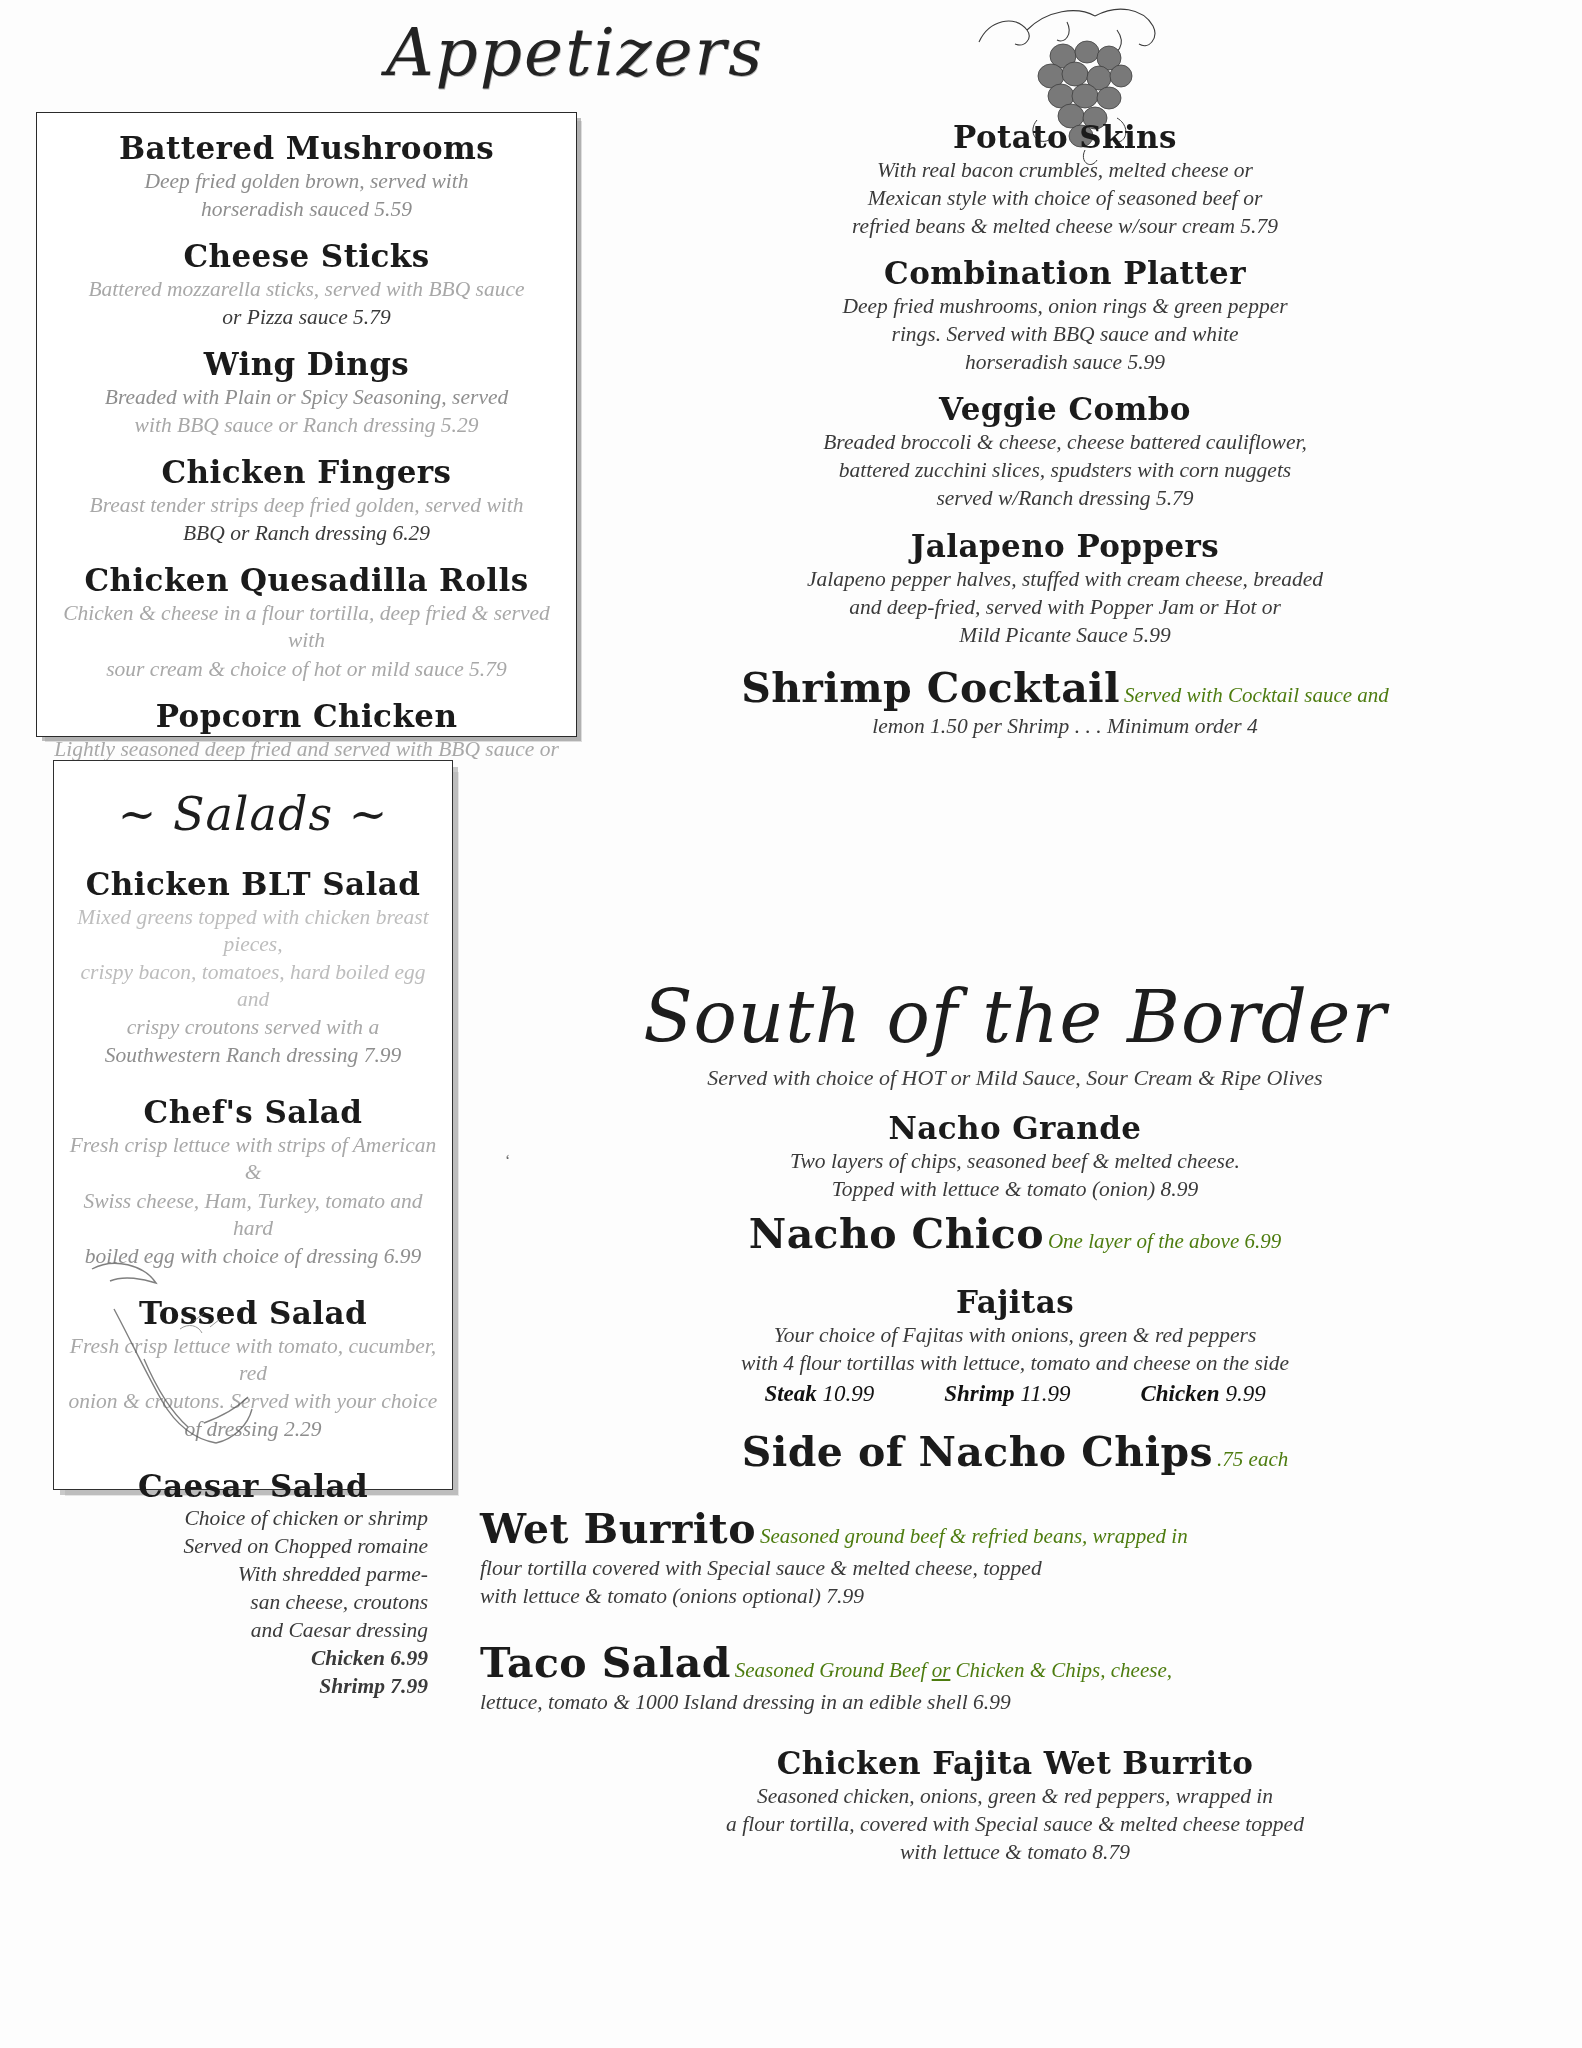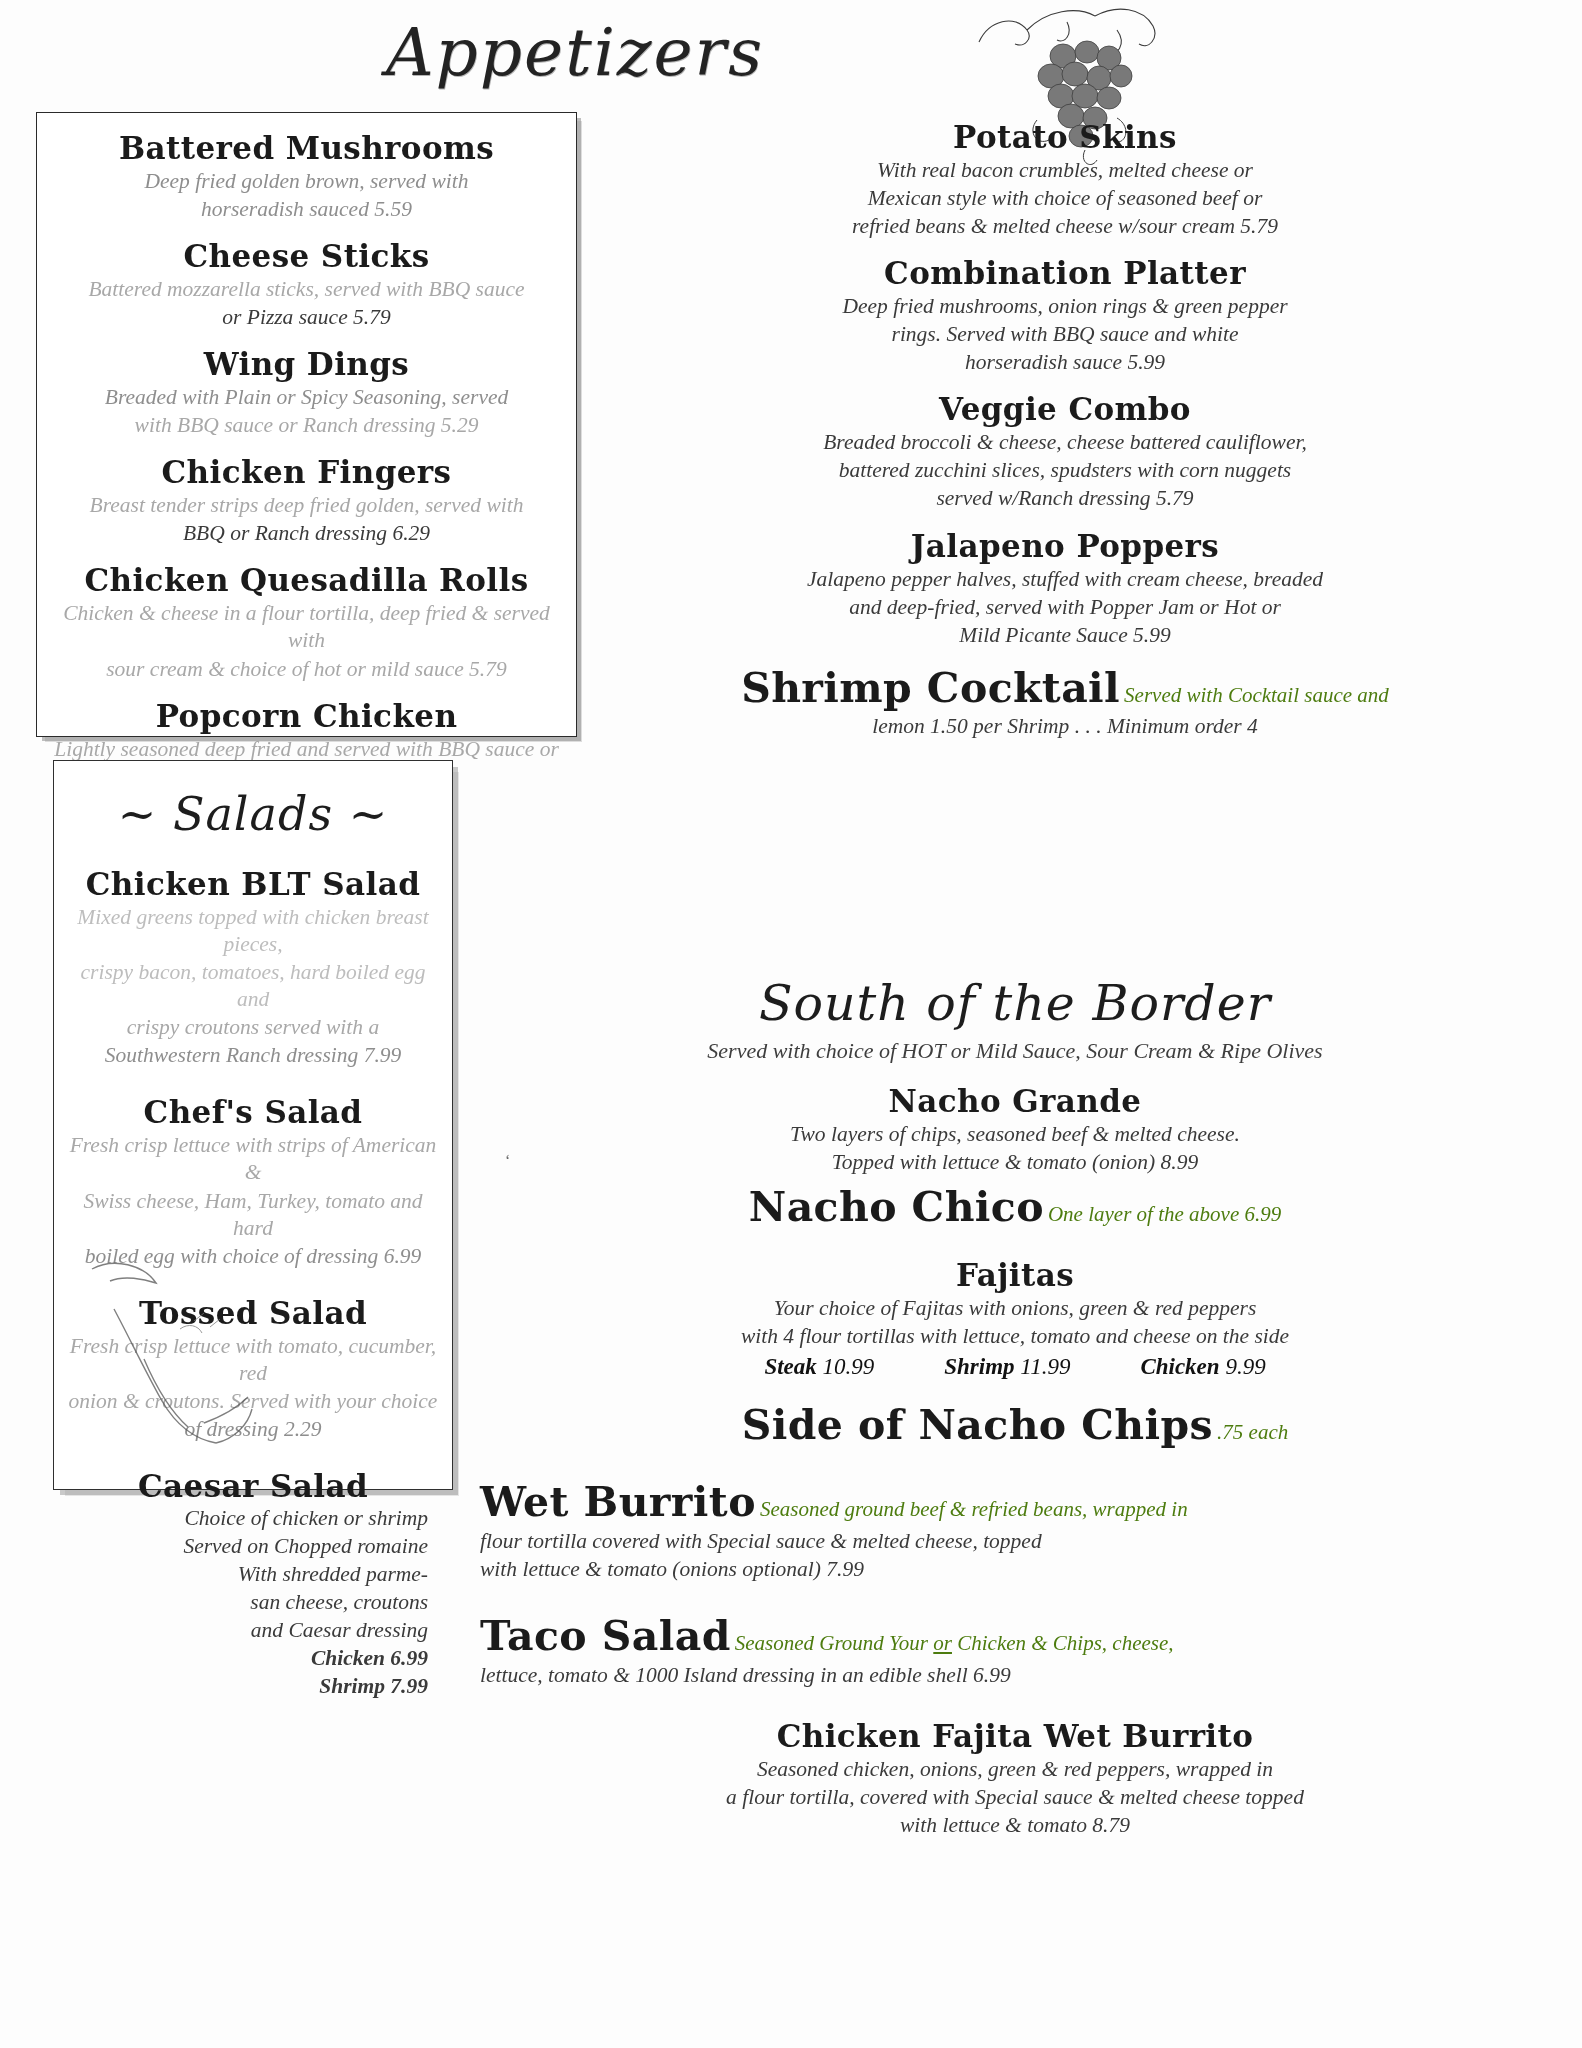--- a/index.html
+++ b/index.html
@@ -120,21 +120,21 @@
   .lead-left { text-align: left; padding-left: 10px; }
 
   
   .script-heading {
     font-family: "DejaVu Serif", "Liberation Serif", serif;
     font-style: italic;
     text-align: center;
     color: #1d1d1d;
   }
   .salads-heading { font-size: 46px; margin: 14px 0 26px 0; letter-spacing: 1px; }
-  .sotb-heading  { font-size: 49px; margin: 0 0 6px 0; letter-spacing: 1px; }
+  .sotb-heading  { font-size: 72px; margin: 0 0 6px 0; letter-spacing: 1px; }
   .sotb-sub {
     font-family: "Liberation Serif", serif;
     font-style: italic;
     font-size: 22px;
     text-align: center;
     color: #3e3e3e;
     margin-bottom: 20px;
   }
 
   .u { text-decoration: underline; }
@@ -391,21 +391,21 @@
 
     <div class="inline-item lead-left" style="margin-top:30px;">
       <span class="item-name">Wet Burrito</span>
       <span class="inline-desc">Seasoned ground beef &amp; refried beans, wrapped in</span>
       <div class="item-desc">flour tortilla covered with Special sauce &amp; melted cheese, topped</div>
       <div class="item-desc">with lettuce &amp; tomato  (onions optional)   7.99</div>
     </div>
 
     <div class="inline-item lead-left" style="margin-top:30px;">
       <span class="item-name">Taco Salad</span>
-      <span class="inline-desc"><span>Seasoned Ground Your </span><span class="u">or</span><span> Chicken &amp; Chips, cheese,</span></span>
+      <span class="inline-desc"><span>Seasoned Ground Beef </span><span class="u">or</span><span> Chicken &amp; Chips, cheese,</span></span>
       <div class="item-desc">lettuce, tomato &amp; 1000 Island dressing in an edible shell   6.99</div>
     </div>
 
     <div class="item" style="margin-top:30px;">
       <div class="item-name">Chicken Fajita Wet Burrito</div>
       <div class="item-desc">Seasoned chicken, onions, green &amp; red peppers, wrapped in</div>
       <div class="item-desc">a flour tortilla, covered with Special sauce &amp; melted cheese topped</div>
       <div class="item-desc">with lettuce &amp; tomato   8.79</div>
     </div>
 

